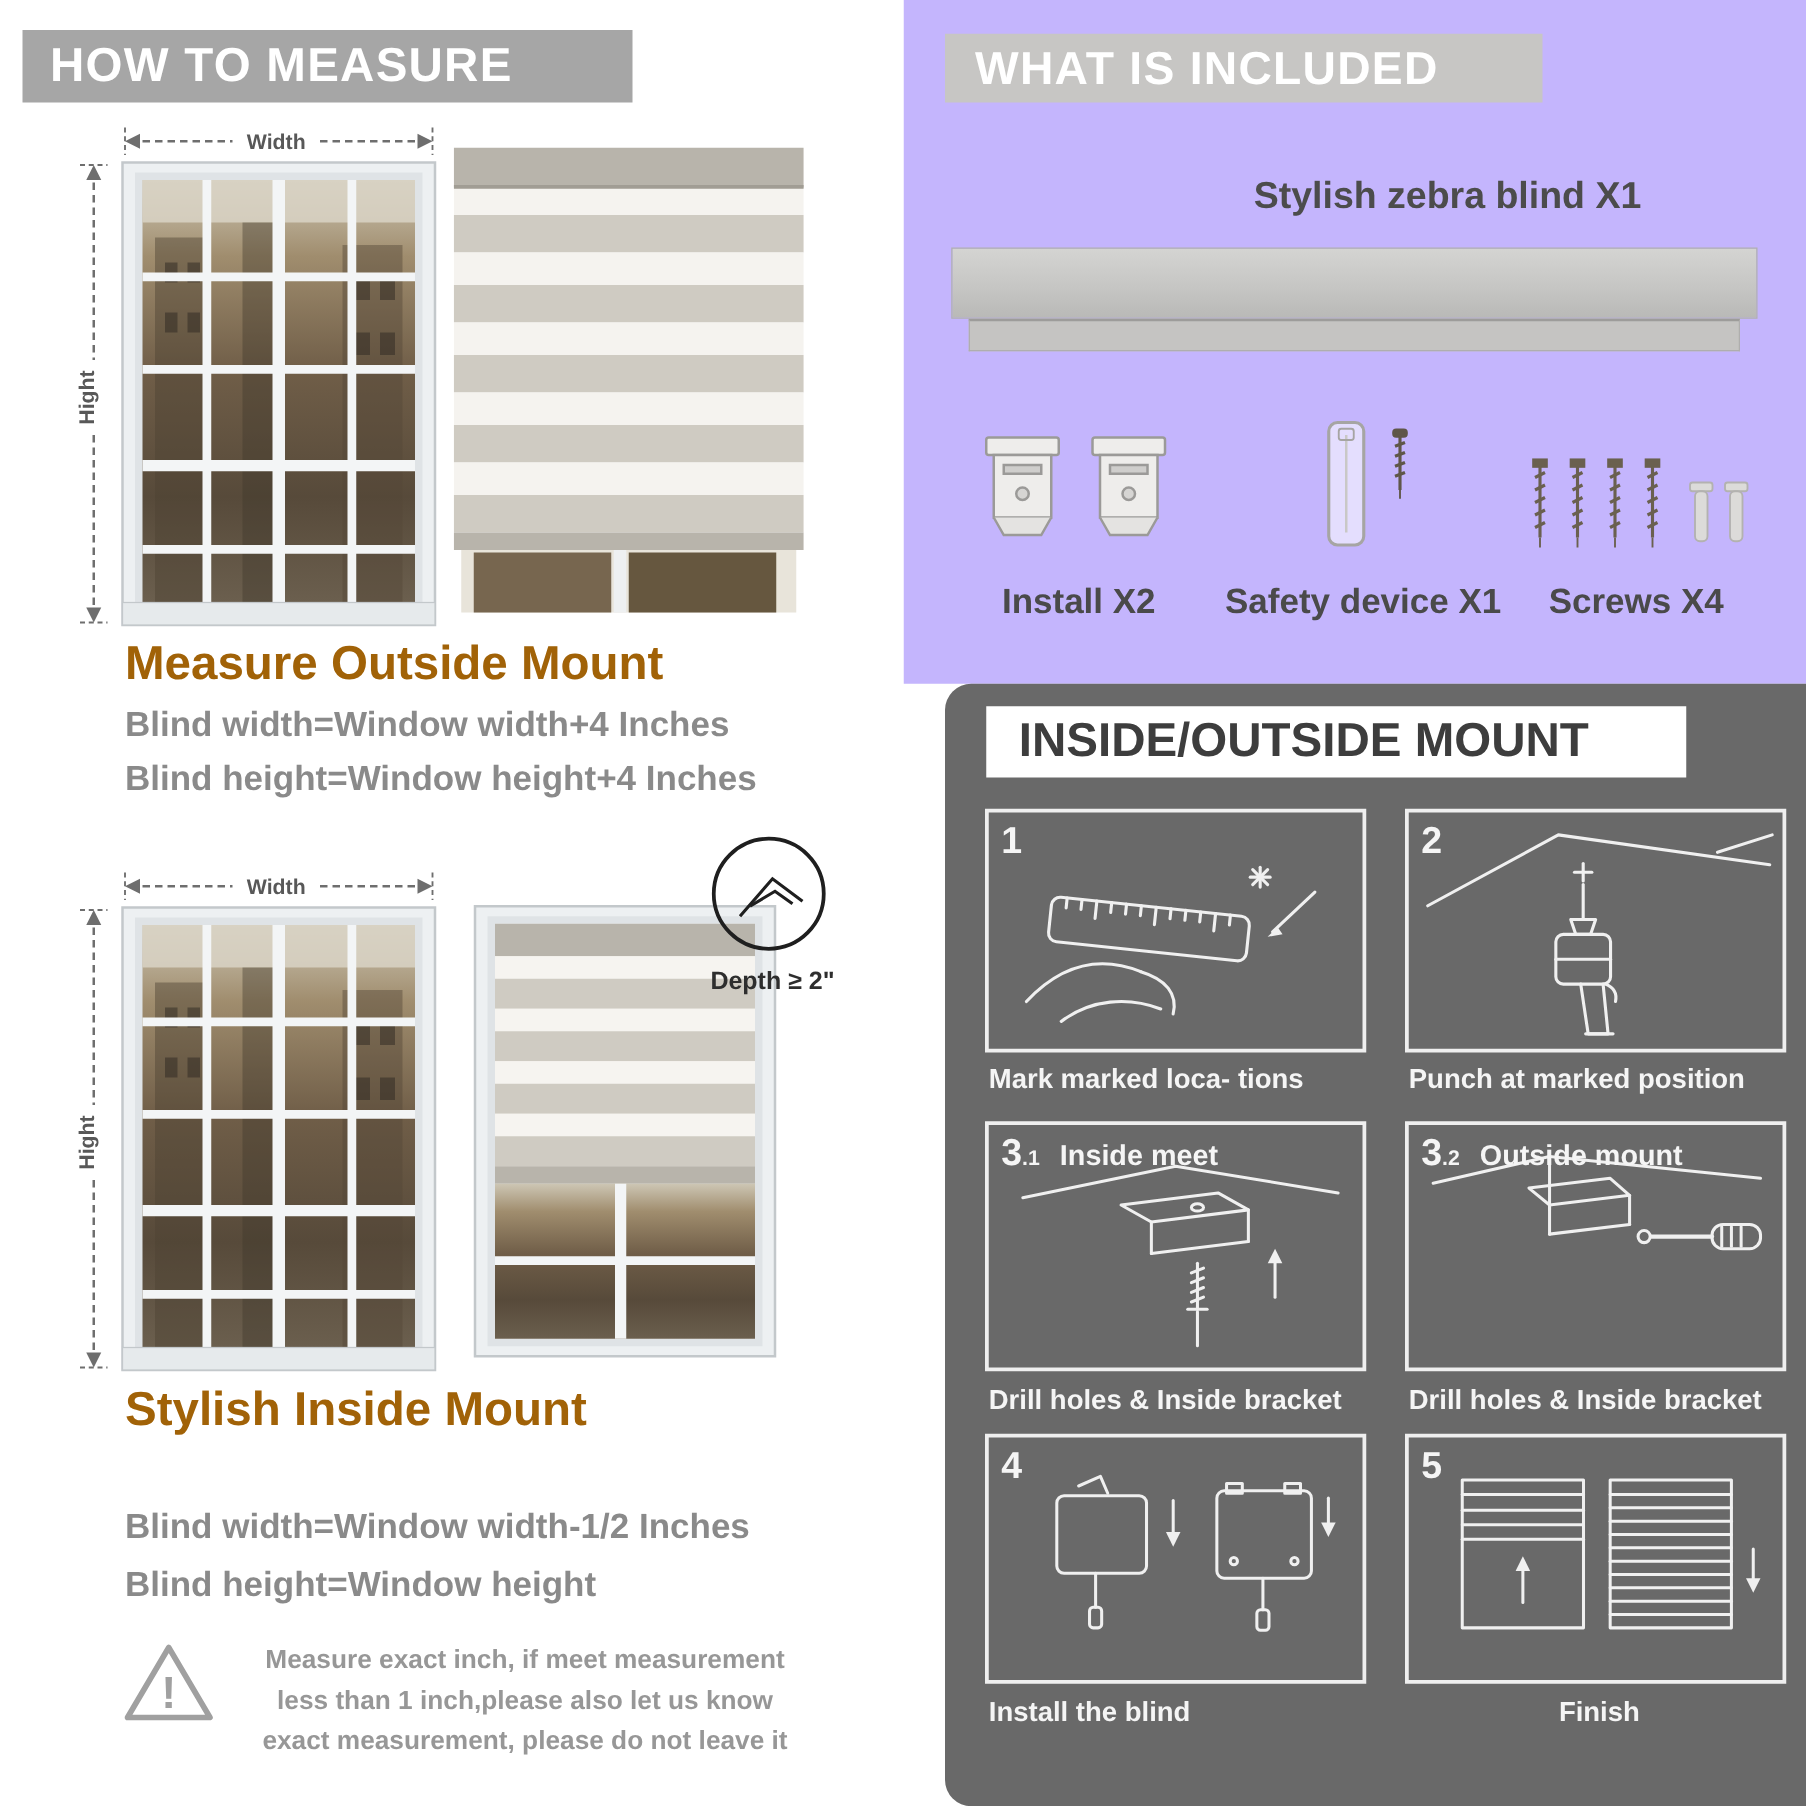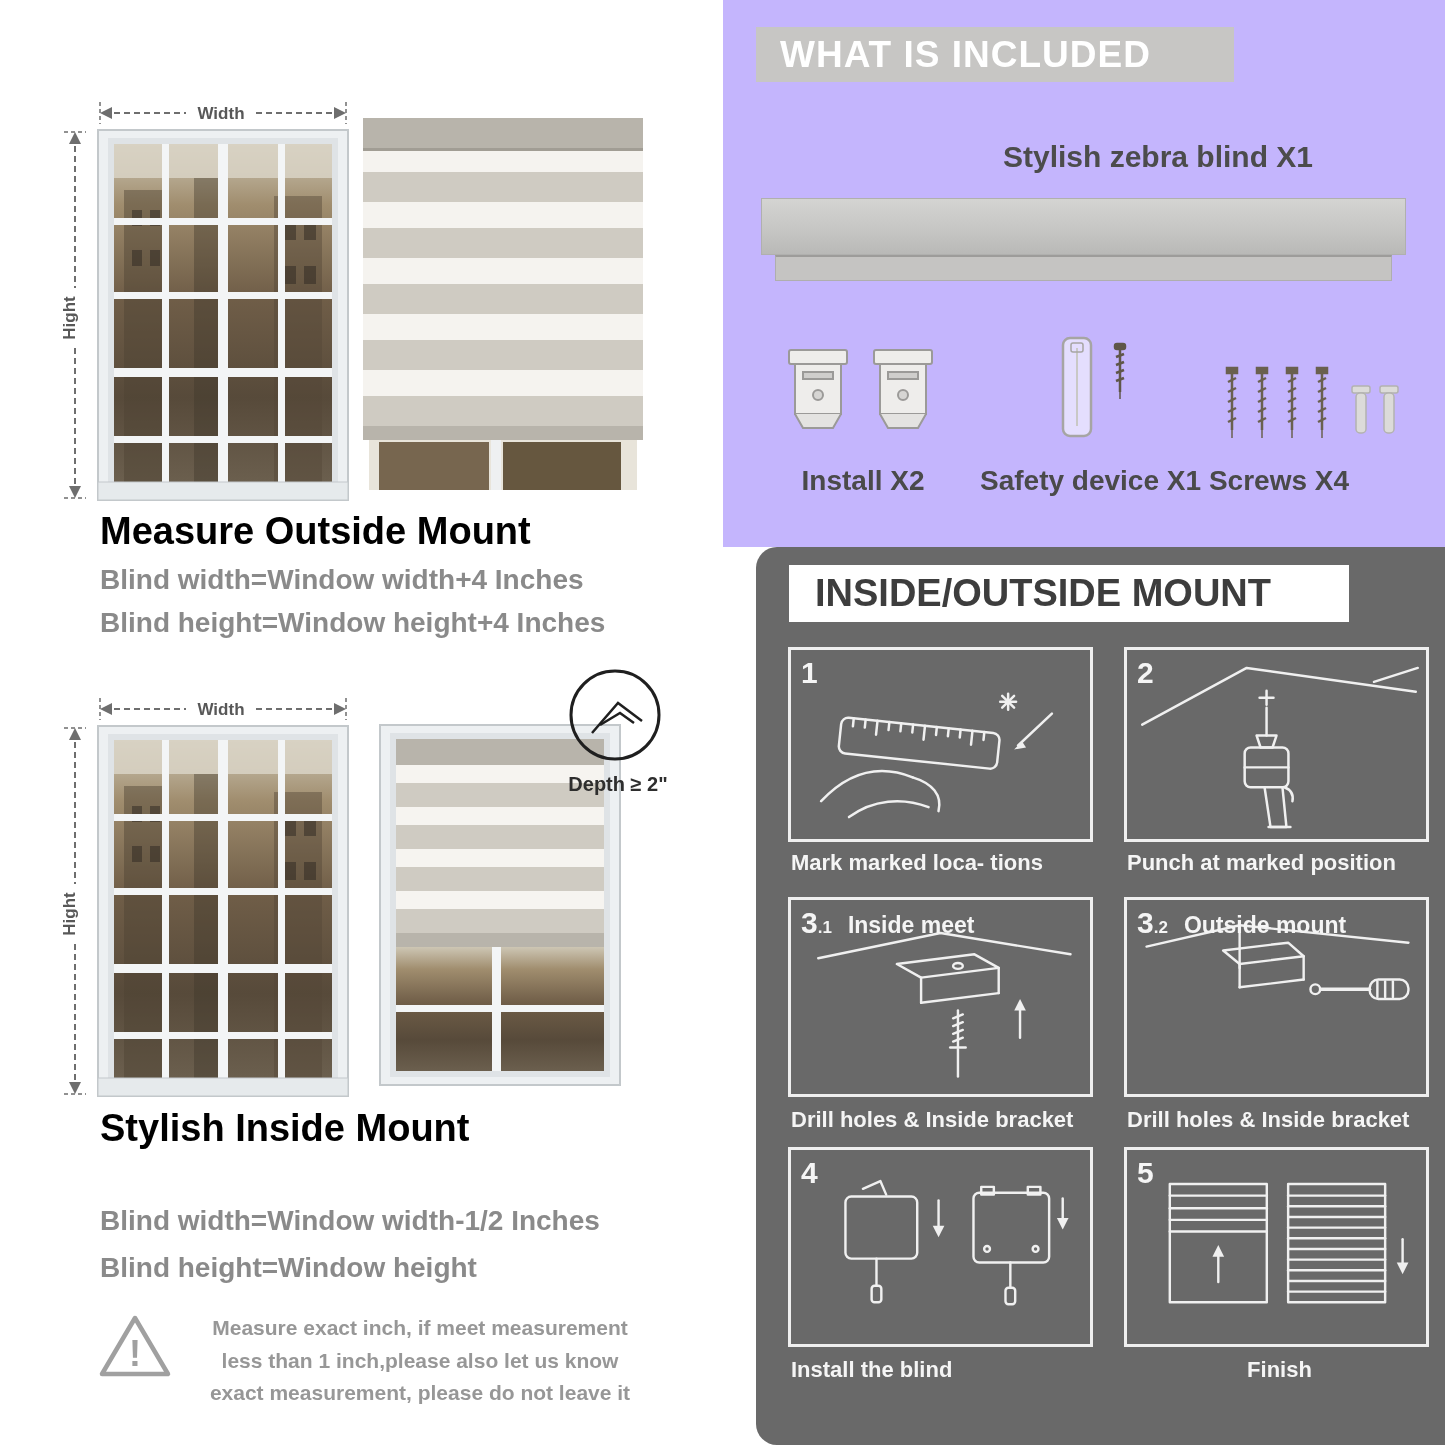--- a/index.html
+++ b/index.html
@@ -4,21 +4,21 @@
 <style>
   * { margin:0; padding:0; box-sizing:border-box; }
   body { font-family:"Liberation Sans","DejaVu Sans",sans-serif; background:#fff; }
   .page { position:relative; width:1445px; height:1445px; background:#fff; overflow:hidden; }
 
   
   .banner-left { position:absolute; left:18px; top:24px; width:488px; height:58px;
     background:#a6a6a6; color:#fff; font-size:38px; font-weight:bold; line-height:58px;
     padding-left:22px; letter-spacing:1px; }
   .fig { position:absolute; }
-  .h-measure { position:absolute; left:100px; font-size:38px; font-weight:bold; color:#000000; }
+  .h-measure { position:absolute; left:100px; font-size:38px; font-weight:bold; color:#a16207; }
   .p-measure { position:absolute; left:100px; font-size:28px; font-weight:bold; color:#8a8a8a; }
   .warn-wrap { position:absolute; left:98px; top:1312px; width:560px; display:flex; align-items:flex-start; }
   .warn-text { margin-left:28px; width:440px; font-size:21px; font-weight:600; color:#979797;
     line-height:1.55; text-align:center; }
 
   
   .right-top { position:absolute; left:723px; top:0; width:870px; height:547px; background:#c4b5fd; }
   .banner-included { position:absolute; left:33px; top:27px; width:478px; height:55px;
     background:#c7c6c4; color:#fff; font-size:37px; font-weight:bold; line-height:55px;
     padding-left:24px; letter-spacing:1px; }
@@ -121,20 +121,21 @@
         <rect x="16" y="166" width="208" height="18" fill="#f6f4f0"></rect>
         <rect x="16" y="184" width="208" height="24" fill="#cfcbc2"></rect>
         <rect x="16" y="208" width="208" height="14" fill="#b8b4ab"></rect>
         <rect x="16" y="222" width="208" height="124" fill="url(#refl)"></rect>
         <rect x="112" y="222" width="9" height="124" fill="#f3f5f6"></rect>
         <rect x="16" y="280" width="208" height="7" fill="#f3f5f6"></rect>
       </g>
     </defs>
   </svg>
 
+  <div class="banner-left">HOW TO MEASURE</div>
 
   <svg class="fig" style="left:58px;top:96px;" width="300" height="410" viewBox="0 0 300 410">
     <g stroke="#6e6e6e">
       <line x1="42" y1="6" x2="42" y2="28" stroke-dasharray="4 3" stroke-width="1.5"></line>
       <line x1="288" y1="6" x2="288" y2="28" stroke-dasharray="4 3" stroke-width="1.5"></line>
       <line x1="46" y1="17" x2="128" y2="17" stroke-dasharray="6 4" stroke-width="2"></line>
       <line x1="198" y1="17" x2="284" y2="17" stroke-dasharray="6 4" stroke-width="2"></line>
       <polygon points="42,17 54,11 54,23" fill="#6e6e6e" stroke="none"></polygon>
       <polygon points="288,17 276,11 276,23" fill="#6e6e6e" stroke="none"></polygon>
     </g>
@@ -287,21 +288,21 @@
       <g fill="#dcdbd9" stroke="#b3b2b0" stroke-width="1.5">
         <rect x="134" y="24" width="18" height="7" rx="2"></rect>
           <rect x="138" y="31" width="10" height="40" rx="4"></rect>
         <rect x="162" y="24" width="18" height="7" rx="2"></rect>
           <rect x="166" y="31" width="10" height="40" rx="4"></rect>
       </g>
     </svg>
 
     <div class="item-label" style="left:35px;width:210px;">Install X2</div>
     <div class="item-label" style="left:250px;width:235px;">Safety device X1</div>
-    <div class="item-label" style="left:466px;width:180px;">Screws X4</div>
+    <div class="item-label" style="left:496px;width:180px;">Screws X4</div>
   </section>
 
   <section class="right-bottom">
     <div class="banner-mount">INSIDE/OUTSIDE MOUNT</div>
 
     <div class="panel" style="left:32px;top:100px;height:195px;">
       <div class="panel-head">
           <span class="num">1</span>
           <span class="sub"></span>
           <span class="ptitle"></span>

